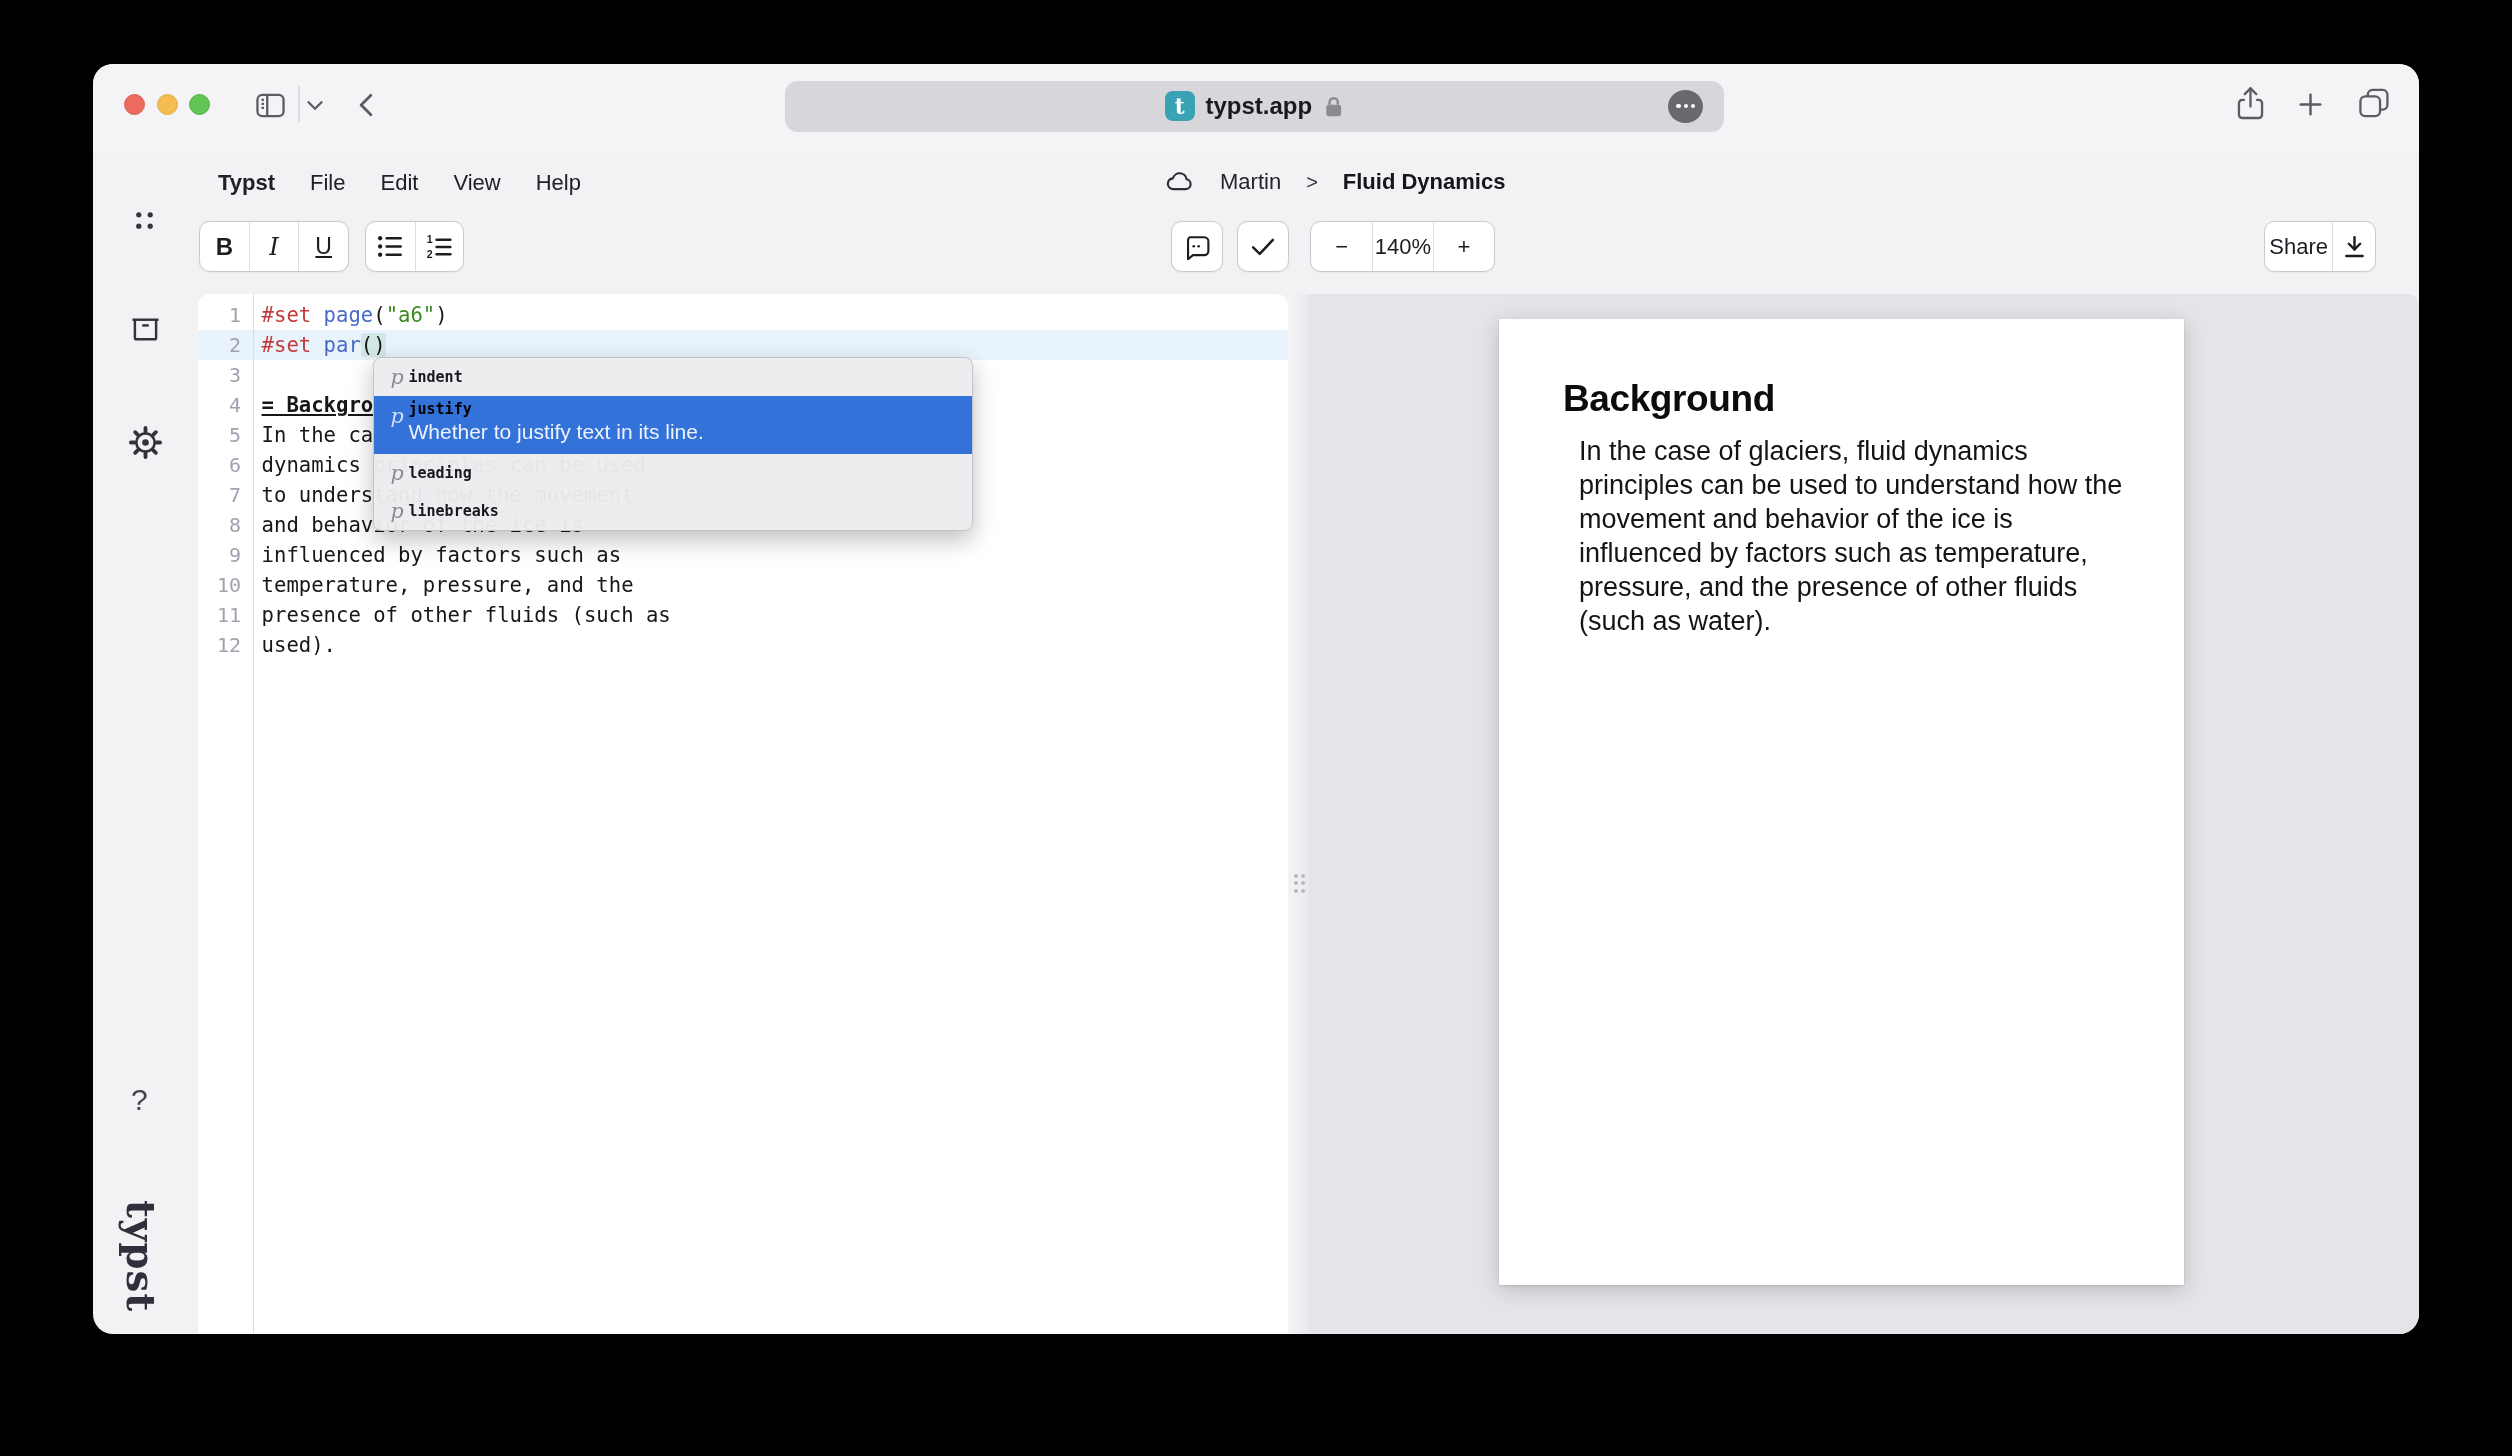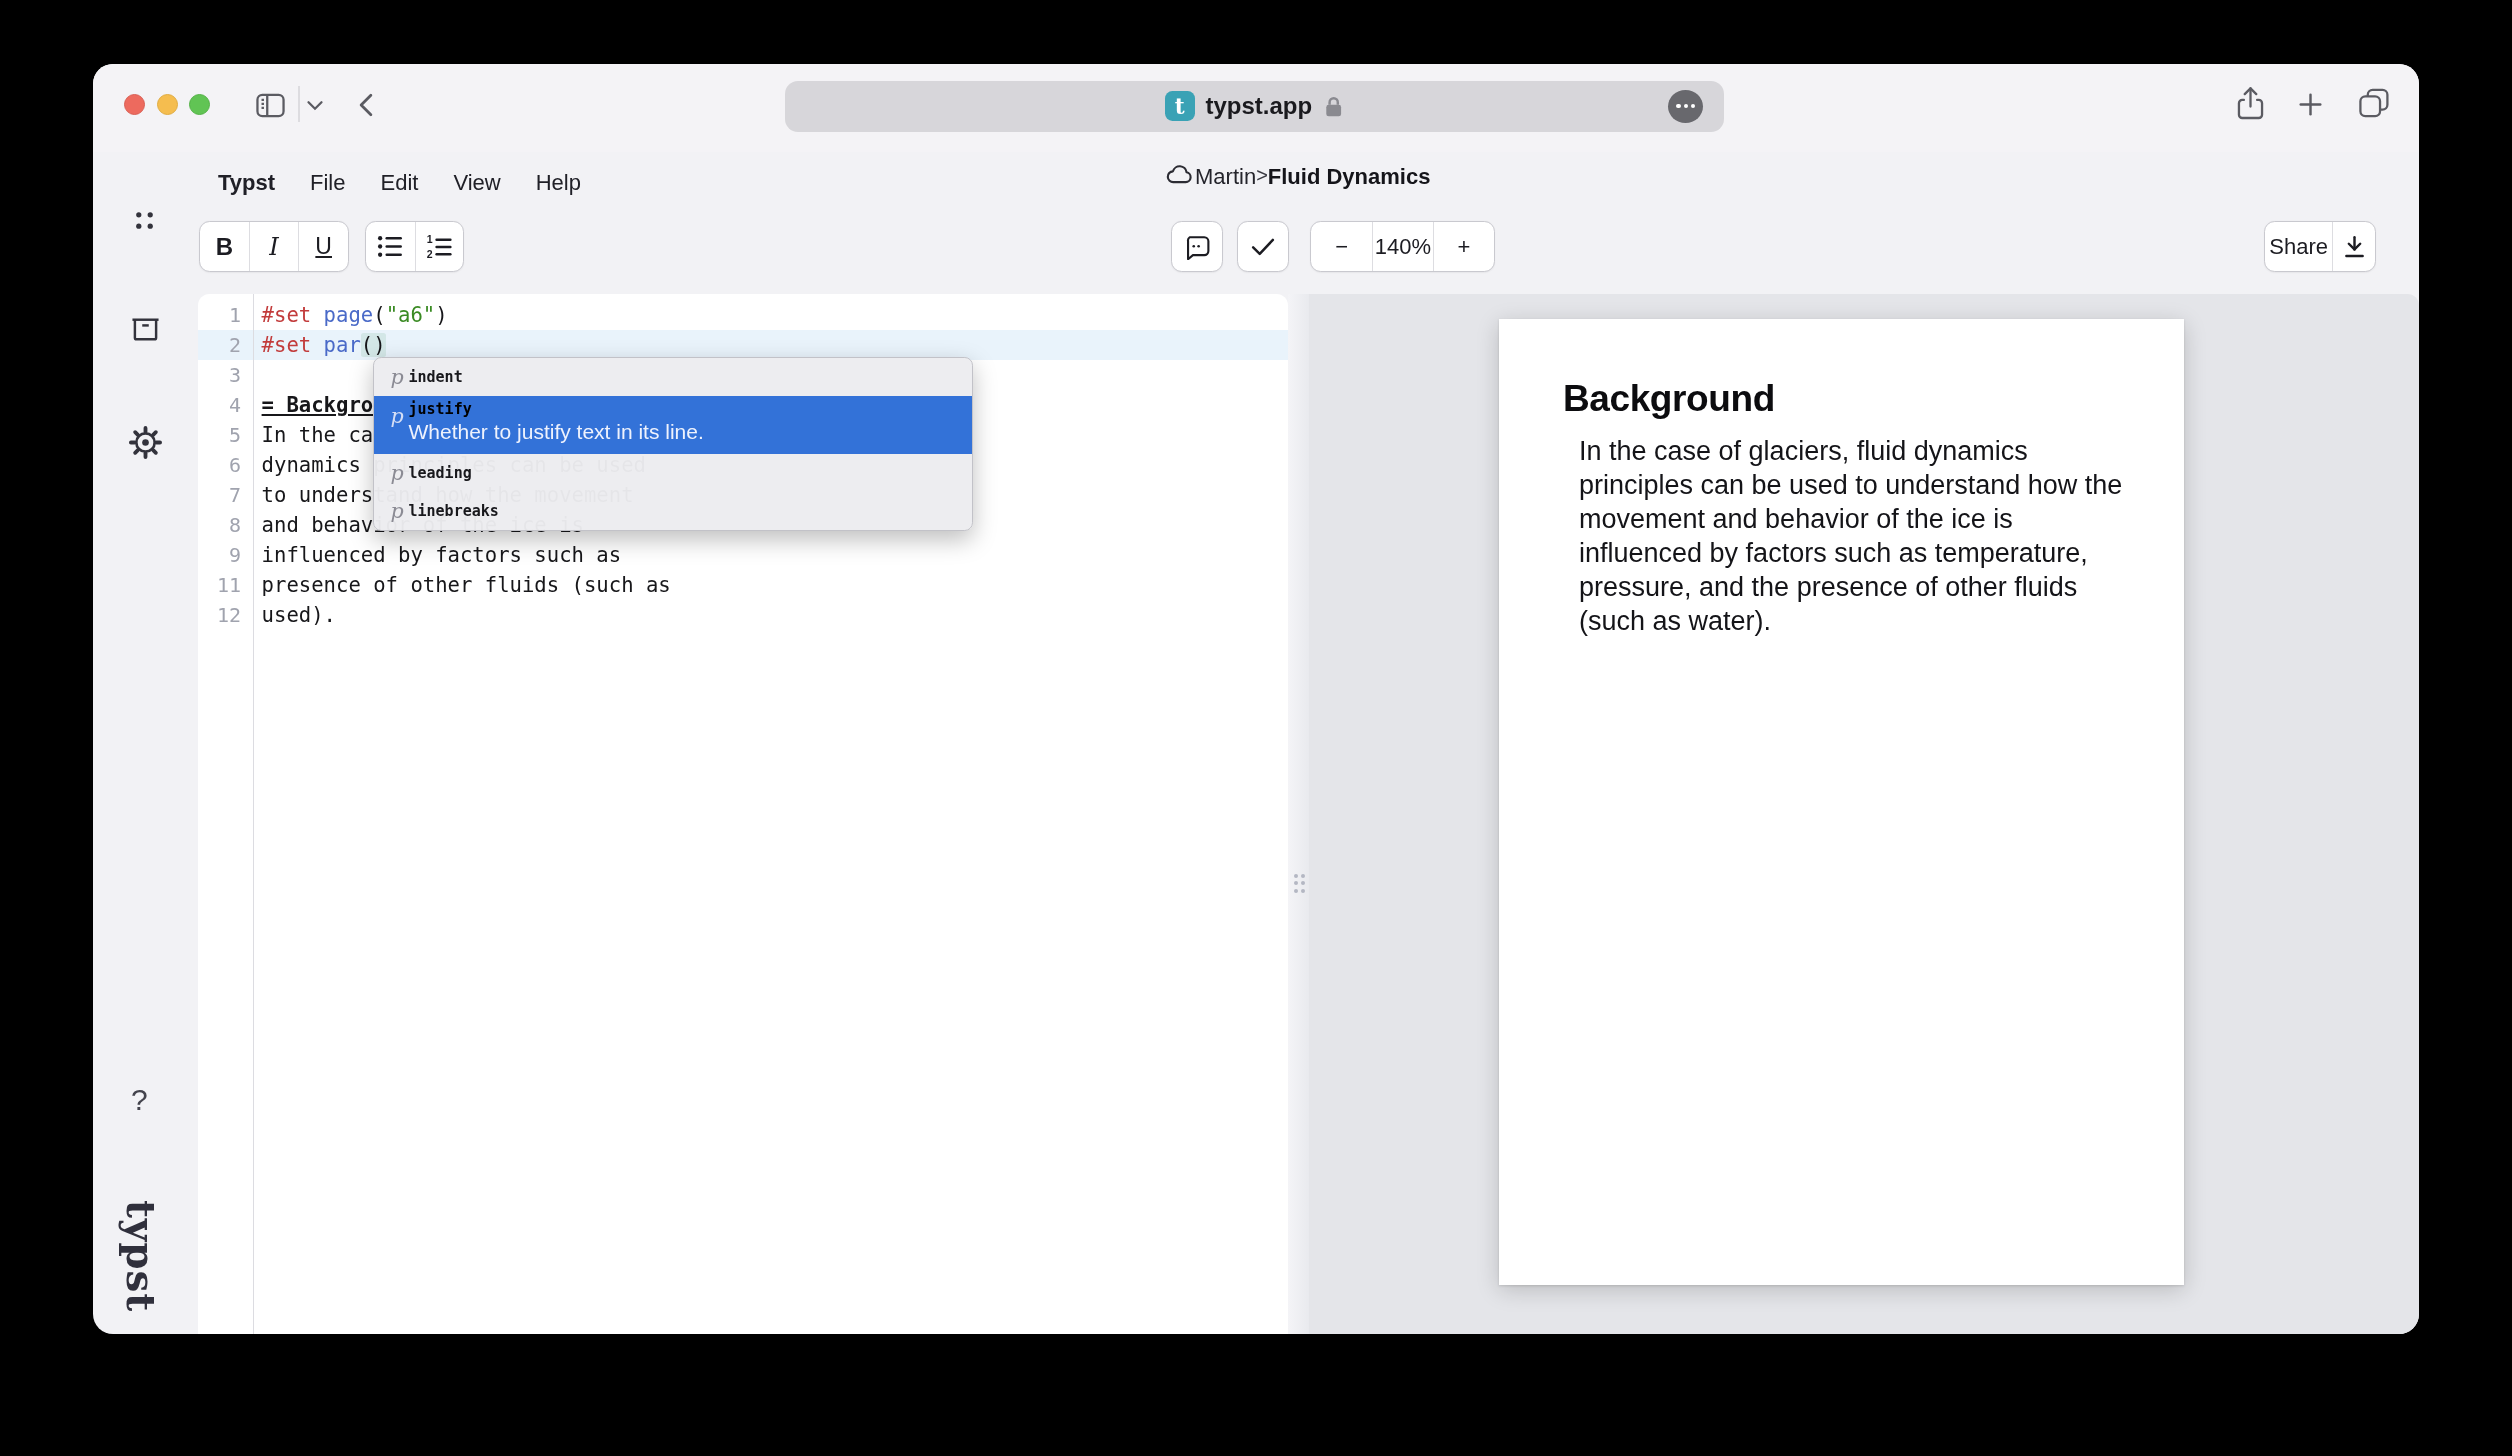--- a/index.html
+++ b/index.html
@@ -24,21 +24,21 @@
              display:flex; align-items:center; justify-content:center; }
   .url-text { font-size:24px; font-weight:600; color:#1a1a1e; }
   .ellipsis-btn { position:absolute; right:20.6px; top:9px; width:35px; height:33px; border-radius:50%;
                   background:#68686d; display:flex; align-items:center; justify-content:center; gap:3.3px; }
   .ellipsis-btn i { width:4.1px; height:4.1px; border-radius:50%; background:#fff; }
 
   
   .menu-row { position:absolute; left:125px; top:102px; display:flex; gap:35px; align-items:center; height:33px; }
   .menu-item { font-size:22px; color:#202027; cursor:default; }
   .menu-item.bold { font-weight:bold; }
-  .breadcrumb { position:absolute; left:1072px; top:100px; display:flex; gap:0; align-items:flex-start; height:36px; }
+  .breadcrumb { position:absolute; left:1072px; top:100px; display:flex; gap:25px; align-items:center; height:36px; }
   .bc-text { font-size:22px; color:#24242b; }
   .bc-sep { font-size:20px; color:#3a3a42; }
   .bc-title { font-size:22px; font-weight:bold; color:#15151a; }
 
   
   .btn-group { position:absolute; top:157px; height:51px; background:#fff; border:1.6px solid #c9c9cf;
                border-radius:10.7px; display:flex; overflow:hidden; box-shadow:0 0.8px 1.6px rgba(0,0,0,.05); }
   .seg { display:flex; align-items:center; justify-content:center; height:100%; color:#1c1c22; }
   .seg + .seg { border-left:1.2px solid #dddde1; }
   .lbl-b { font-weight:bold; font-size:24px; }
@@ -318,20 +318,21 @@
       <div class="code-lines">
           <div class="code-row"><span class="line-num">1</span><span class="line-code"><span class="tok-kw">#set</span><span class="tok-pl"> </span><span class="tok-fn">page</span><span class="tok-pl">(</span><span class="tok-str">"a6"</span><span class="tok-pl">)</span></span></div>
           <div class="code-row active"><span class="line-num">2</span><span class="line-code"><span class="tok-kw">#set</span><span class="tok-pl"> </span><span class="tok-fn">par</span><span class="tok-br">()</span></span></div>
           <div class="code-row"><span class="line-num">3</span><span class="line-code"></span></div>
           <div class="code-row"><span class="line-num">4</span><span class="line-code"><span class="tok-hd">= Background</span></span></div>
           <div class="code-row"><span class="line-num">5</span><span class="line-code"><span class="tok-pl">In the case of glaciers, fluid</span></span></div>
           <div class="code-row"><span class="line-num">6</span><span class="line-code"><span class="tok-pl">dynamics principles can be used</span></span></div>
           <div class="code-row"><span class="line-num">7</span><span class="line-code"><span class="tok-pl">to understand how the movement</span></span></div>
           <div class="code-row"><span class="line-num">8</span><span class="line-code"><span class="tok-pl">and behavior of the ice is</span></span></div>
           <div class="code-row"><span class="line-num">9</span><span class="line-code"><span class="tok-pl">influenced by factors such as</span></span></div>
+          <div class="code-row"><span class="line-num">10</span><span class="line-code"><span class="tok-pl">temperature, pressure, and the</span></span></div>
           <div class="code-row"><span class="line-num">11</span><span class="line-code"><span class="tok-pl">presence of other fluids (such as</span></span></div>
           <div class="code-row"><span class="line-num">12</span><span class="line-code"><span class="tok-pl">used).</span></span></div>
         </div>
     </div>
 
     <div class="dropdown">
         <div class="ac-item">
           <span class="ac-marker">p</span>
           <div class="ac-body">
             <div class="ac-label">indent</div>

